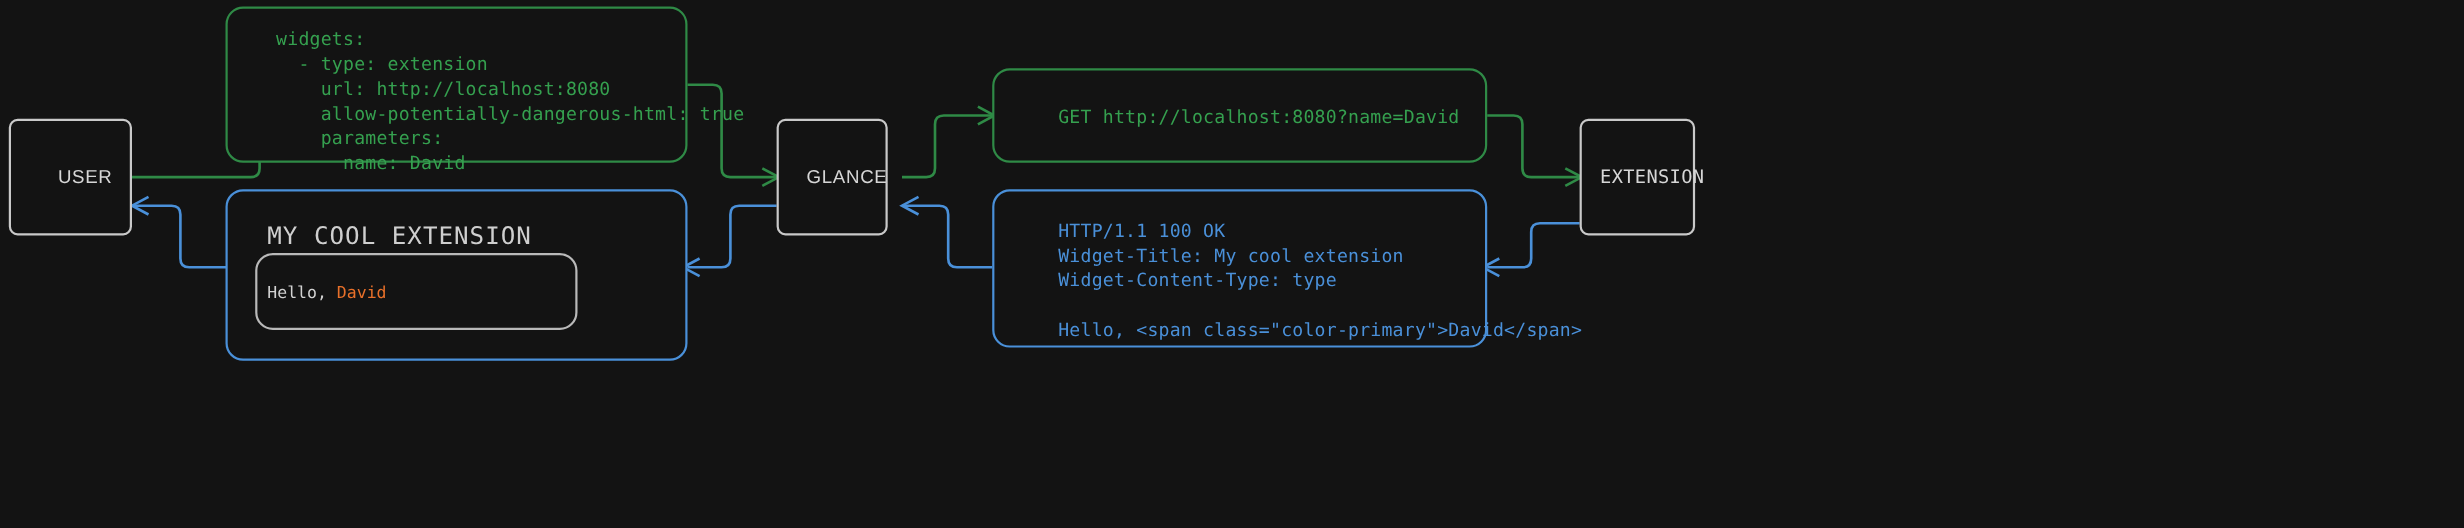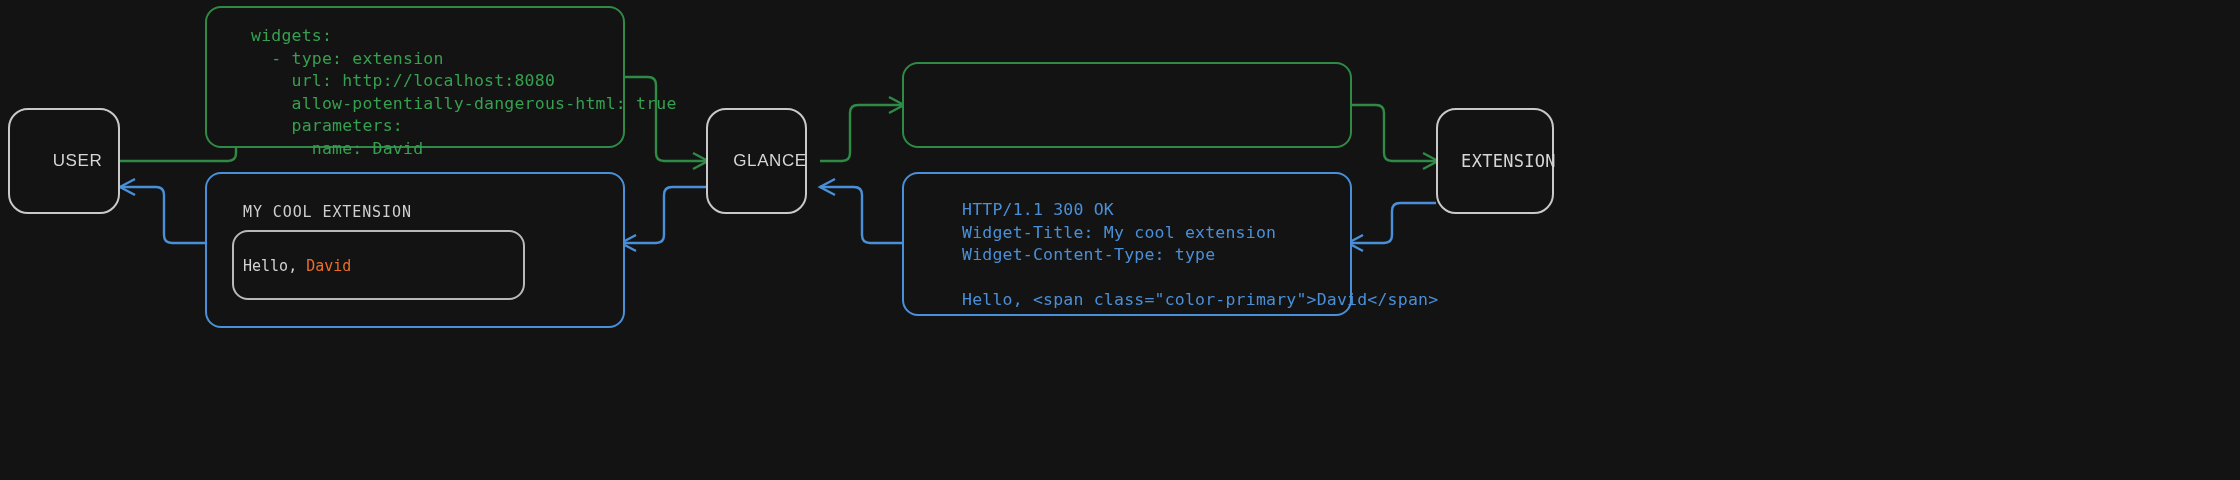--- a/index.html
+++ b/index.html
@@ -18,21 +18,21 @@
     position: absolute;
     inset: 0;
     width: 2240px;
     height: 480px;
     pointer-events: none;
   }
   .node {
     position: absolute;
     box-sizing: border-box;
     border: 2px solid #c9c9c9;
-    border-radius: 20px;
+    border-radius: 8px;
     background: #131313;
     display: flex;
     align-items: center;
     justify-content: center;
     color: #d6d6d6;
     padding-left: 27px;
   }
   .node-label-sans {
     font-family: "Liberation Sans", sans-serif;
     font-size: 17px;
@@ -58,21 +58,21 @@
     font-size: 16.5px;
     line-height: 22.5px;
     letter-spacing: 0.2px;
     margin-left: 26px;
   }
   .code.green { color: #35a04f; }
   .code.blue  { color: #4a90d9; }
   .widget-title {
     position: absolute;
     font-family: "DejaVu Sans Mono", monospace;
-    font-size: 15px;
+    font-size: 22px;
     letter-spacing: 0.9px;
     color: #cfcfcf;
     white-space: pre;
   }
   .inner-card {
     position: absolute;
     box-sizing: border-box;
     border: 2px solid #b9b9b9;
     border-radius: 16px;
     background: #131313;
@@ -119,36 +119,37 @@
   </svg>
 
   <div class="node" style="left:8px; top:108px; width:112px; height:106px;">
     <span class="node-label-sans">USER</span>
   </div>
 
   <div class="node" style="left:706px; top:108px; width:101px; height:106px;">
     <span class="node-label-sans">GLANCE</span>
   </div>
 
-  <div class="node" style="left:1436px; top:108px; width:118px; height:106px;">
+  <div class="node" style="left:1436px; top:108px; width:105px; height:106px;">
     <span class="node-label-mono">EXTENSION</span>
   </div>
 
   <div class="panel" style="left:205px; top:6px; width:420px; height:142px;"></div>
   <div class="code green" style="left:225px; top:25px;"><span>widgets:</span>
 <span>  - type: extension</span>
 <span>    url: http://localhost:8080</span>
 <span>    allow-potentially-dangerous-html: true</span>
 <span>    parameters:</span>
 <span>      name: David</span></div>
 
   <div class="panel" style="left:902px; top:62px; width:450px; height:86px;"></div>
+  <div class="code green" style="left:936px; top:96px;">GET http://localhost:8080?name=David</div>
 
   <div class="panel blue" style="left:902px; top:172px; width:450px; height:144px;"></div>
-  <div class="code blue" style="left:936px; top:199px;"><span>HTTP/1.1 300 OK</span>
+  <div class="code blue" style="left:936px; top:199px;"><span>HTTP/1.1 100 OK</span>
 <span>Widget-Title: My cool extension</span>
 <span>Widget-Content-Type: type</span>
 <span></span>
 <span>Hello, &lt;span class="color-primary"&gt;David&lt;/span&gt;</span></div>
 
   <div class="panel blue" style="left:205px; top:172px; width:420px; height:156px;"></div>
   <div class="widget-title" style="left:243px; top:203px;">MY COOL EXTENSION</div>
   <div class="inner-card" style="left:232px; top:230px; width:293px; height:70px;"></div>
   <div class="inner-text" style="left:243px; top:257px;"><span>Hello, </span><span class="accent">David</span></div>
 

